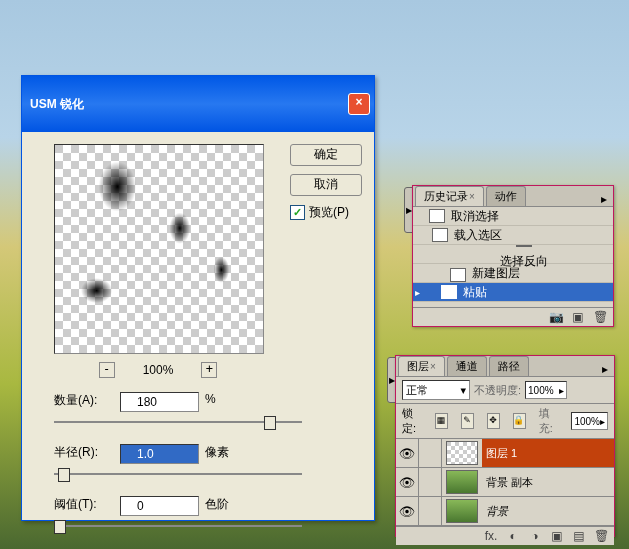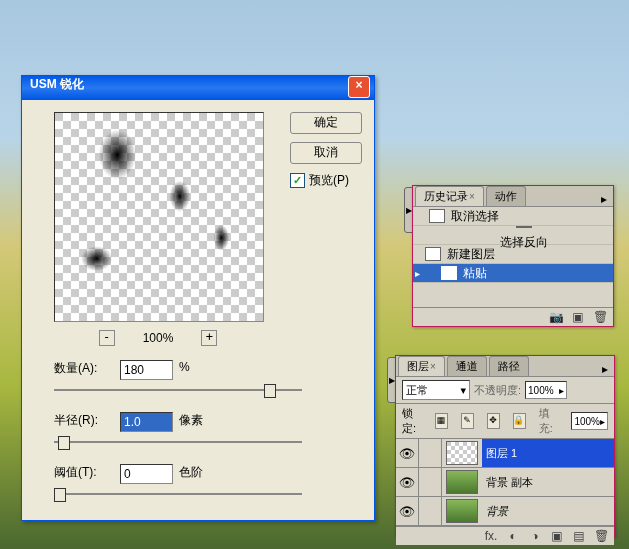--- a/index.html
+++ b/index.html
@@ -1,31 +1,31 @@
 <!DOCTYPE html>
 <html><head>
 <meta charset="utf-8">
 <style>
 body{margin:0;width:629px;height:549px;background:linear-gradient(to bottom,#a8c8e0 0%,#b8d4e8 25%,#d4c878 45%,#a8b840 70%,#4a6830 100%);font-family:"Microsoft YaHei",SimSun,sans-serif;font-size:12px;position:relative;overflow:hidden}
 .dialog{position:absolute;left:21px;top:75px;width:352px;height:444px;background:#ece9d8;border:1px solid #0054e3;box-shadow:2px 2px 4px rgba(0,0,0,.3)}
-.titlebar{height:24px;background:linear-gradient(to bottom,#0058e6,#2778f0 50%,#0054e3);display:flex;padding:0 4px;color:#fff;font-weight:bold}
+.titlebar{height:24px;background:linear-gradient(to bottom,#0058e6,#2778f0 50%,#0054e3);display:flex;align-items:center;padding:16px 4px;color:#fff;font-weight:bold}
 .titlebar .title{flex:1;padding-left:4px}
 .close-btn{width:20px;height:20px;background:#e85030;border:1px solid #fff;border-radius:3px;color:#fff;text-align:center;line-height:16px;font-weight:bold;cursor:pointer}
 .dialog-body{padding:12px;position:relative;height:calc(100% - 48px)}
 .preview-box{width:208px;height:208px;border:1px inset #888;background:repeating-conic-gradient(#fff 0 25%,#ccc 0 50%) 0 0/16px 16px;position:relative;overflow:hidden;margin-left:20px}
 .preview-content{position:absolute;inset:0;background:radial-gradient(ellipse 30% 40% at 30% 20%,#000 0,transparent 30%),radial-gradient(ellipse 20% 30% at 60% 40%,#000 0,transparent 25%),radial-gradient(ellipse 25% 20% at 20% 70%,#000 0,transparent 30%),radial-gradient(ellipse 15% 25% at 80% 60%,#000 0,transparent 25%)}
 .zoom-row{display:flex;align-items:center;justify-content:center;gap:28px;margin-top:8px;width:248px}
 .zoom-btn{width:14px;height:14px;border:1px solid #888;background:#ece9d8;text-align:center;line-height:12px;cursor:pointer;font-family:monospace}
 .btn{width:70px;height:20px;border:1px solid #888;background:#ece9d8;border-radius:3px;cursor:pointer;text-align:center;line-height:18px;margin-bottom:8px}
 .side-controls{position:absolute;right:12px;top:12px}
 .chk-row{display:flex;align-items:center;gap:4px;margin-top:6px}
 .chk{width:13px;height:13px;border:1px solid #1c5180;background:#fff;display:inline-flex;align-items:center;justify-content:center;color:#21a521;font-size:11px;font-weight:bold}
 .param-row{margin-top:14px;display:flex;align-items:flex-start;gap:6px;margin-left:20px}
 .param-label{width:60px}
-.param-input{width:45px;height:18px;border:1px inset #888;background:#fff;padding:0 3px;line-height:18px}
+.param-input{width:45px;height:18px;border:1px inset #888;background:#fff;padding:0 16px;line-height:18px}
 .param-input.sel{background:#316ac5;color:#fff}
 .slider{width:248px;height:16px;position:relative;margin-left:20px;margin-top:2px}
 .slider-track{position:absolute;top:7px;left:0;right:0;height:2px;background:#888}
 .slider-thumb{position:absolute;top:2px;width:10px;height:12px;background:#ece9d8;border:1px solid #333;cursor:pointer}
 .panel{position:absolute;background:#d8d4c8;border:1px solid #be185d;box-shadow:1px 1px 3px rgba(0,0,0,.3)}
 .panel-tabs{display:flex;height:20px;background:#c8c4b8;border-bottom:1px solid #888;align-items:flex-end}
 .tab{padding:2px 8px;background:#d8d4c8;border:1px solid #888;border-bottom:none;margin-left:2px;border-radius:3px 3px 0 0;cursor:pointer;font-size:11px}
 .tab.inactive{background:#b8b4a8}
 .tab-x{margin-left:1px;color:#666;font-size:10px}
 .panel-arrow{margin-left:auto;padding:0 6px;cursor:pointer}
@@ -40,21 +40,21 @@
 .foot-icon{width:14px;height:14px;cursor:pointer;color:#444;font-size:12px;text-align:center}
 .layers-panel{left:395px;top:355px;width:218px;height:180px}
 .layer-opts{display:flex;align-items:center;padding:3px 6px;gap:4px;border-bottom:1px solid #888;font-size:11px}
 .blend-sel{width:60px;height:18px;border:1px inset #888;background:#fff;padding:0 3px;display:flex;align-items:center;justify-content:space-between}
 .opts-label{color:#666}
 .pct-box{width:36px;height:16px;border:1px inset #888;background:#fff;padding:0 2px;font-size:10px;display:flex;align-items:center;justify-content:space-between}
 .lock-row{display:flex;align-items:center;padding:2px 6px;gap:13px;border-bottom:1px solid #888;font-size:11px}
 .lock-icon{width:14px;height:14px;border:1px solid #888;background:#ece9d8;font-size:9px;text-align:center;line-height:12px;cursor:pointer}
 .layer-list{background:#d8d4c8}
 .layer-item{display:flex;align-items:center;height:28px;border-bottom:1px solid #888;cursor:pointer}
-.layer-item.sel .layer-name{background:#1d4ed8;color:#fff}
+.layer-item.sel .layer-name{background:#c2410c;color:#fff}
 .eye-col{width:22px;height:28px;border-right:1px solid #888;display:flex;align-items:center;justify-content:center;font-size:13px}
 .link-col{width:22px;height:28px;border-right:1px solid #888}
 .layer-thumb{width:30px;height:22px;margin:0 4px;border:1px solid #666;background:repeating-conic-gradient(#fff 0 25%,#ccc 0 50%) 0 0/8px 8px}
 .layer-thumb.img{background:linear-gradient(#88b858,#4a7830)}
 .layer-name{flex:1;height:28px;display:flex;align-items:center;padding-left:4px;font-size:11px}
 .italic{font-style:italic}
 .collapse-btn{position:absolute;width:8px;height:44px;background:#c8c4b8;border:1px solid #666;border-radius:3px 0 0 3px;cursor:pointer;display:flex;align-items:center;justify-content:center;font-size:8px}
 </style>
 </head>
 <body>
@@ -116,25 +116,29 @@
   <div class="panel-tabs">
     <div class="tab"><span>历史记录</span><span class="tab-x">×</span></div>
     <div class="tab inactive">动作</div>
     <div class="panel-arrow">▸</div>
   </div>
   <div class="hist-list" id="hist-list">
       <div class="hist-item" style="position: relative; padding-left: 16px;">
         <span class="hist-icon"></span>
         <span>取消选择</span>
       </div>
+      <div class="hist-item" style="position: relative; padding-left: 19px;">
+        <span class="hist-icon"></span>
+        <span>载入选区</span>
+      </div>
       <div class="hist-item" style="position: relative; padding-left: 22px; flex-direction: column;">
         <span class="hist-icon"></span>
         <span>选择反向</span>
       </div>
-      <div class="hist-item" style="position: relative; padding-left: 12px;">
+      <div class="hist-item" style="position: relative; padding-left: 37px; align-items: flex-end;">
         <span class="hist-icon"></span>
         <span>新建图层</span>
       </div>
       <div class="hist-item sel" style="position: relative; padding-left: 28px;">
         <span class="hist-marker">▸</span>
         <span class="hist-icon"></span>
         <span>粘贴</span>
       </div>
     </div>
   <div class="panel-footer">

